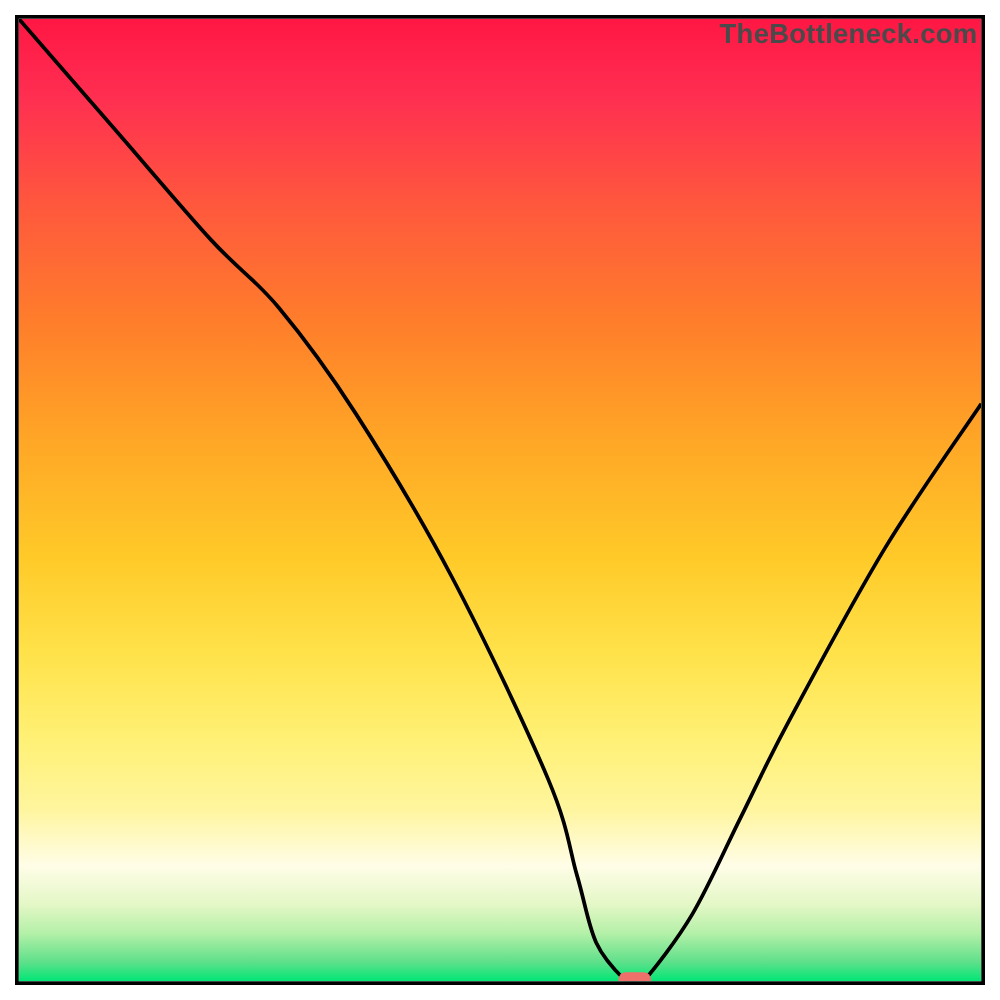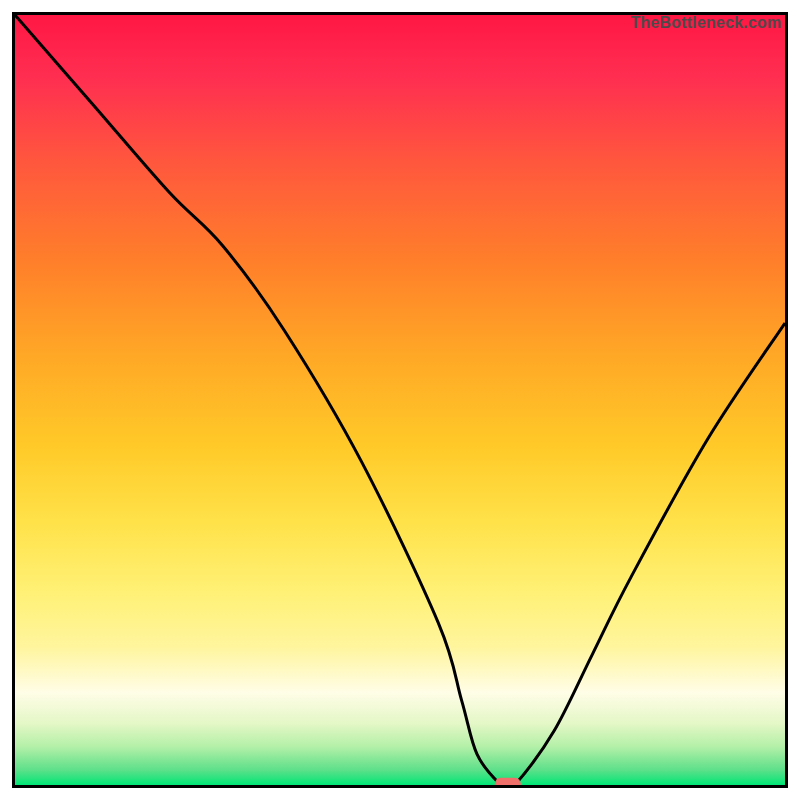--- a/index.html
+++ b/index.html
@@ -49,21 +49,21 @@
     position: absolute;
     inset: 0;
     width: 100%;
     height: 100%;
   }
   .attribution {
     position: absolute;
     top: 14px;
     right: 18px;
     font-family: Arial, Helvetica, sans-serif;
-    font-size: 16px;
+    font-size: 22px;
     font-weight: 600;
     color: #4a4a4a;
     letter-spacing: 0.2px;
   }
 </style>
 </head>
 <body>
 
 <div class="chart-container">
   <div class="plot-area">

